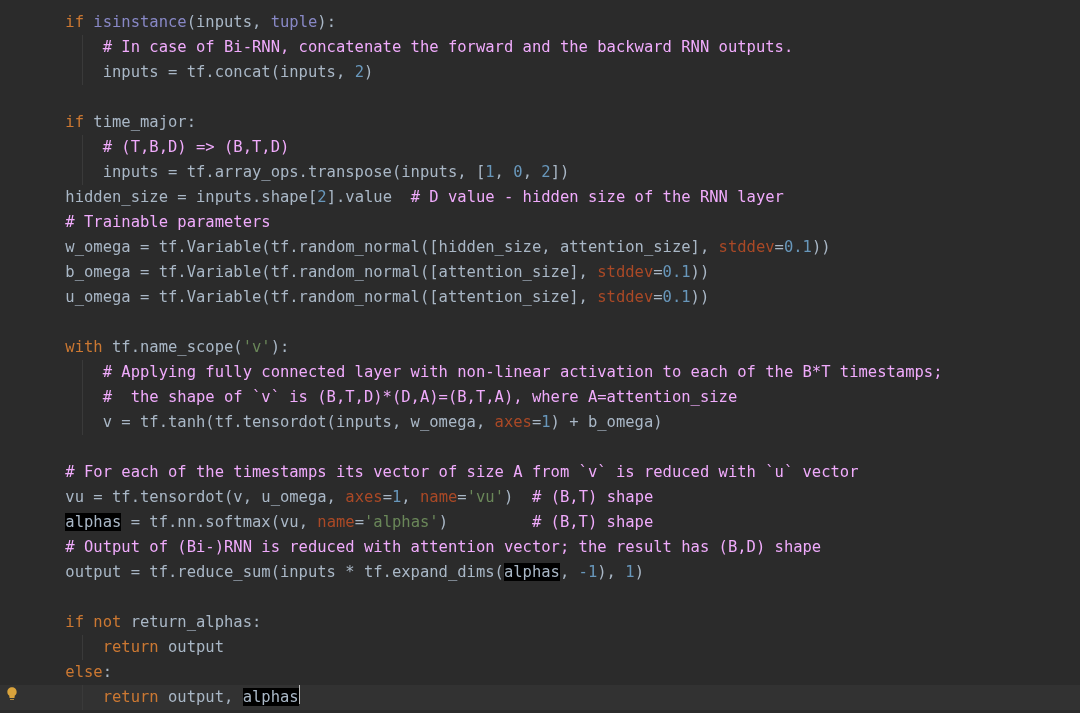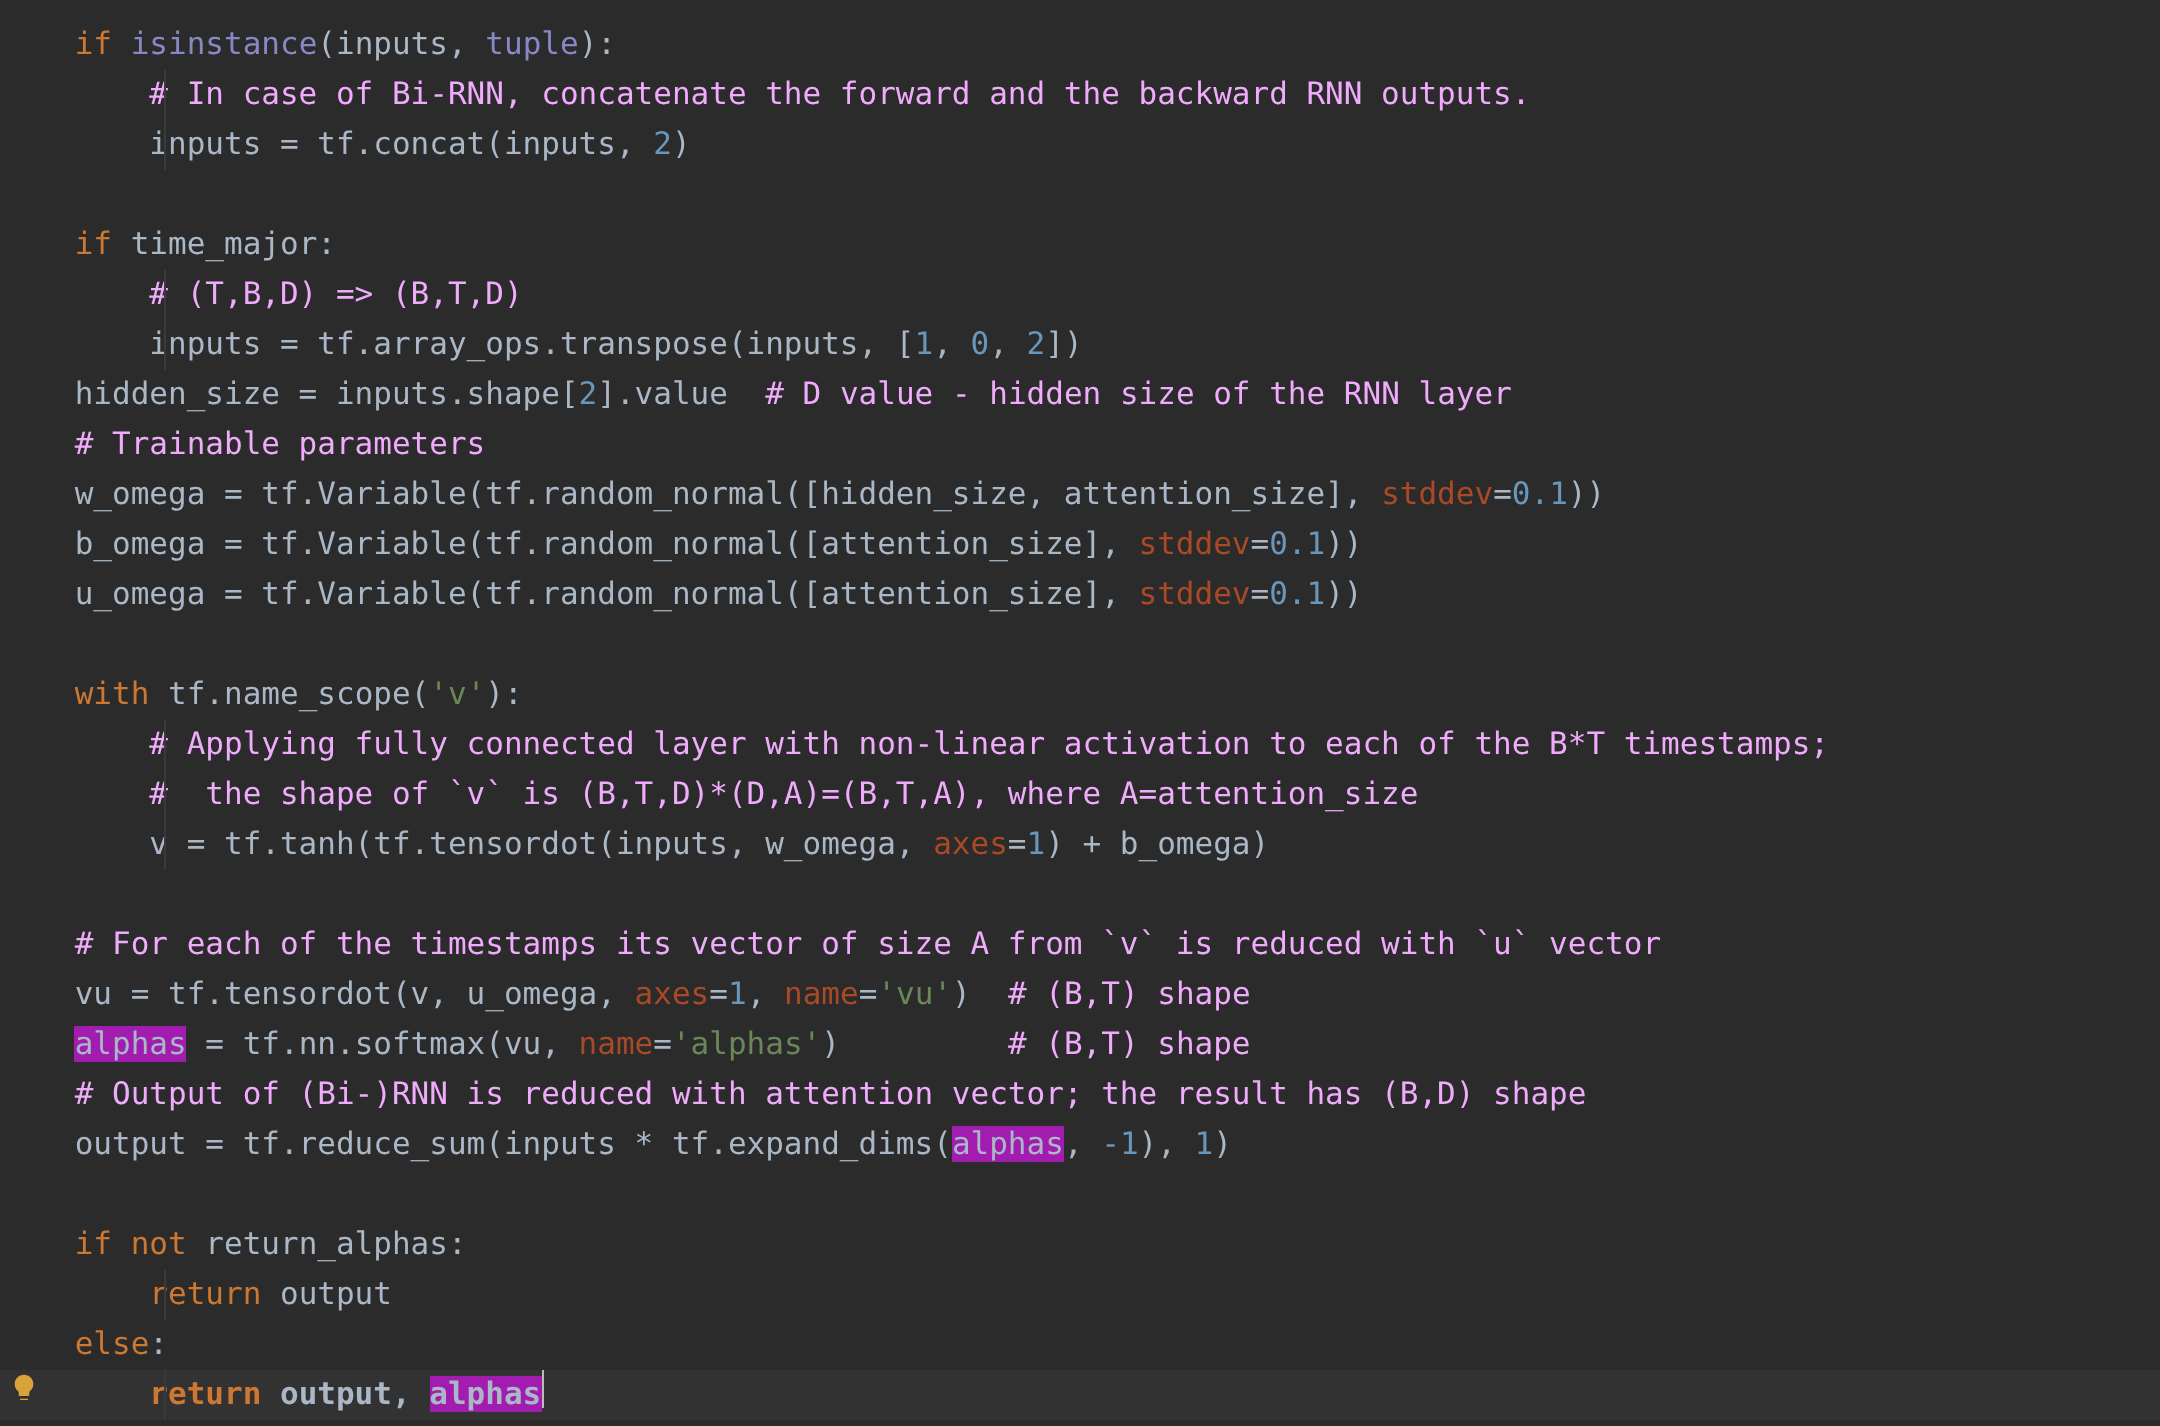--- a/index.html
+++ b/index.html
@@ -12,60 +12,60 @@
     width: 1080px;
     height: 713px;
     overflow: hidden;
     position: relative;
   }
   .editor {
     padding: 10px 0 0 0;
     white-space: pre;
   }
   .line {
+    padding-left: 28px;
     position: relative;
     height: 25px;
   }
   .indent-guide {
     position: absolute;
     top: 0;
     bottom: 0;
     border-left: 1px solid #3a3a3a;
   }
   
   .kw   { color: #cc7832; }       
   .bi   { color: #8888c6; }
   .id   { color: #a9b7c6; }
   .num  { color: #6897bb; }
   .str  { color: #6a8759; }
   .cmt  { color: #f0abfc; font-style: normal;}
   .op   { color: #a9b7c6; }
   .pn   { color: #a9b7c6; }
   .kwarg{ color: #aa4926; text-align: center; }       
-  .hl   { background: #a21caf; }  
+  .hl   { background: #000000; }  
   .caret {
     display: inline-block;
     width: 1px;
     height: 19px;
     background: #bbbbbb;
     vertical-align: text-bottom;
     margin-bottom: 2px;
   }
   .bulb {
     position: absolute;
     left: 4px;
     bottom: 12px;
     width: 16px;
     height: 16px;
     color: #d9a33c;
   }
   .bulb svg { width: 16px; height: 16px; }
   .caret-line {
     background: #323232;
-    font-weight: bold;
   }
 </style>
 </head>
 <body>
 
 <div class="editor" id="editor"><div class="line"><span>    </span><span class="kw">if </span><span class="bi">isinstance</span><span class="pn">(inputs, </span><span class="bi">tuple</span><span class="pn">):</span></div><div class="line"><span class="indent-guide" style="left: 82px;"></span><span>        </span><span class="cmt"># In case of Bi-RNN, concatenate the forward and the backward RNN outputs.</span></div><div class="line"><span class="indent-guide" style="left: 82px;"></span><span>        </span><span class="id">inputs = tf.concat(inputs, </span><span class="num">2</span><span class="pn">)</span></div><div class="line"><span></span></div><div class="line"><span>    </span><span class="kw">if </span><span class="id">time_major:</span></div><div class="line"><span class="indent-guide" style="left: 82px;"></span><span>        </span><span class="cmt"># (T,B,D) =&gt; (B,T,D)</span></div><div class="line"><span class="indent-guide" style="left: 82px;"></span><span>        </span><span class="id">inputs = tf.array_ops.transpose(inputs, [</span><span class="num">1</span><span class="pn">, </span><span class="num">0</span><span class="pn">, </span><span class="num">2</span><span class="pn">])</span></div><div class="line"><span>    </span><span class="id">hidden_size = inputs.shape[</span><span class="num">2</span><span class="id">].value  </span><span class="cmt"># D value - hidden size of the RNN layer</span></div><div class="line"><span>    </span><span class="cmt"># Trainable parameters</span></div><div class="line"><span>    </span><span class="id">w_omega = tf.Variable(tf.random_normal([hidden_size, attention_size], </span><span class="kwarg">stddev</span><span class="op">=</span><span class="num">0.1</span><span class="pn">))</span></div><div class="line"><span>    </span><span class="id">b_omega = tf.Variable(tf.random_normal([attention_size], </span><span class="kwarg">stddev</span><span class="op">=</span><span class="num">0.1</span><span class="pn">))</span></div><div class="line"><span>    </span><span class="id">u_omega = tf.Variable(tf.random_normal([attention_size], </span><span class="kwarg">stddev</span><span class="op">=</span><span class="num">0.1</span><span class="pn">))</span></div><div class="line"><span></span></div><div class="line"><span>    </span><span class="kw">with </span><span class="id">tf.name_scope(</span><span class="str">'v'</span><span class="pn">):</span></div><div class="line"><span class="indent-guide" style="left: 82px;"></span><span>        </span><span class="cmt"># Applying fully connected layer with non-linear activation to each of the B*T timestamps;</span></div><div class="line"><span class="indent-guide" style="left: 82px;"></span><span>        </span><span class="cmt">#  the shape of `v` is (B,T,D)*(D,A)=(B,T,A), where A=attention_size</span></div><div class="line"><span class="indent-guide" style="left: 82px;"></span><span>        </span><span class="id">v = tf.tanh(tf.tensordot(inputs, w_omega, </span><span class="kwarg">axes</span><span class="op">=</span><span class="num">1</span><span class="id">) + b_omega)</span></div><div class="line"><span></span></div><div class="line"><span>    </span><span class="cmt"># For each of the timestamps its vector of size A from `v` is reduced with `u` vector</span></div><div class="line"><span>    </span><span class="id">vu = tf.tensordot(v, u_omega, </span><span class="kwarg">axes</span><span class="op">=</span><span class="num">1</span><span class="pn">, </span><span class="kwarg">name</span><span class="op">=</span><span class="str">'vu'</span><span class="pn">)  </span><span class="cmt"># (B,T) shape</span></div><div class="line"><span>    </span><span class="id hl">alphas</span><span class="id"> = tf.nn.softmax(vu, </span><span class="kwarg">name</span><span class="op">=</span><span class="str">'alphas'</span><span class="pn">)         </span><span class="cmt"># (B,T) shape</span></div><div class="line"><span>    </span><span class="cmt"># Output of (Bi-)RNN is reduced with attention vector; the result has (B,D) shape</span></div><div class="line"><span>    </span><span class="id">output = tf.reduce_sum(inputs * tf.expand_dims(</span><span class="id hl">alphas</span><span class="pn">, </span><span class="num">-1</span><span class="pn">), </span><span class="num">1</span><span class="pn">)</span></div><div class="line"><span></span></div><div class="line"><span>    </span><span class="kw">if not </span><span class="id">return_alphas:</span></div><div class="line"><span class="indent-guide" style="left: 82px;"></span><span>        </span><span class="kw">return </span><span class="id">output</span></div><div class="line"><span>    </span><span class="kw">else</span><span class="pn">:</span></div><div class="line caret-line"><span class="indent-guide" style="left: 82px;"></span><span>        </span><span class="kw">return </span><span class="id">output, </span><span class="id hl">alphas</span><span class="caret"></span></div></div>
 
 <div class="bulb" title="Show intention actions">
   <svg viewBox="0 0 24 24" fill="currentColor">
       <path d="M9 21h6v-1H9v1zm3-19C8.14 2 5 5.14 5 9c0 2.38 1.19 4.47 3 5.74V17c0 .55.45 1 1 1h6c.55 0 1-.45 1-1v-2.26c1.81-1.27 3-3.36 3-5.74 0-3.86-3.14-7-7-7z"></path>

